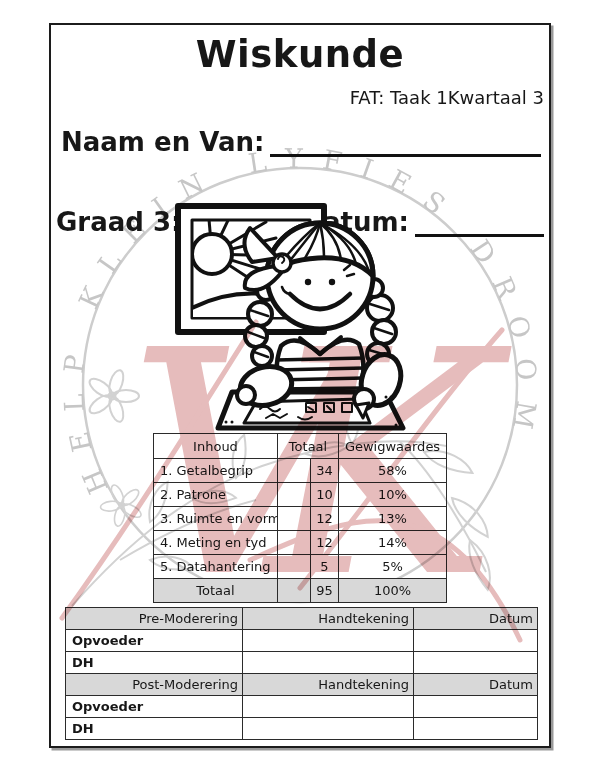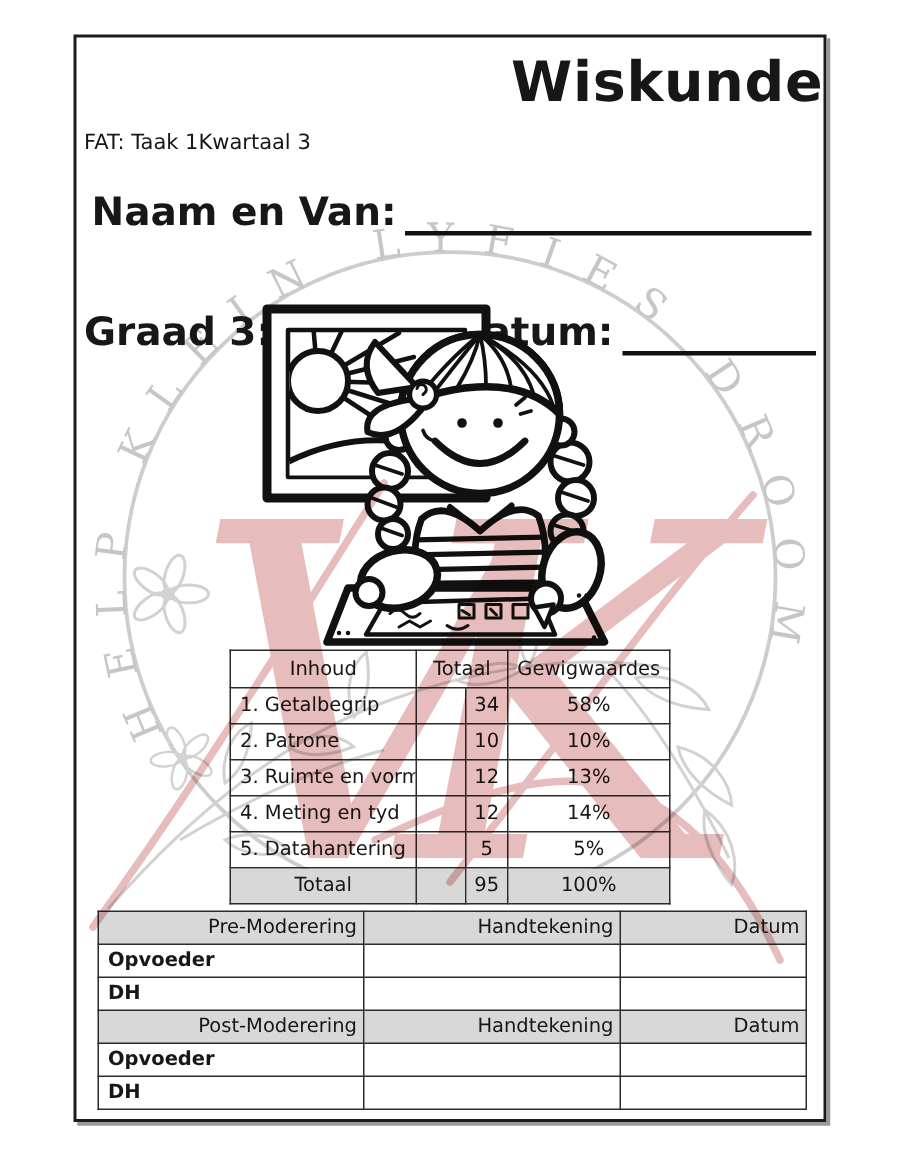--- a/index.html
+++ b/index.html
@@ -11,26 +11,26 @@
   
   .wm-gray{position:absolute;left:0;top:0;width:600px;height:776px;z-index:0;pointer-events:none;}
   
   .frame{
     position:absolute;left:49px;top:23px;width:498px;height:721px;
     border:2px solid var(--border-dark,#1c1c1c);
     box-shadow:2.5px 2.5px 0 rgba(70,70,70,.55);
     z-index:1;background:transparent;
   }
   .title{
-    position:absolute;top:8px;left:0;width:100%;text-align:right;
+    position:absolute;top:8px;left:0;width:100%;text-align:center;
     font-size:37px;font-weight:bold;letter-spacing:.5px;
   }
   .subrow{
     position:absolute;top:62px;left:5px;right:5px;
-    display:flex;justify-content:flex-start;font-size:14px;
+    display:flex;justify-content:flex-end;font-size:18px;
   }
   .fieldrow{position:absolute;display:flex;align-items:flex-end;font-size:26px;font-weight:bold;}
   .row-name{top:102px;left:10px;right:8px;}
   .row-grade{top:146px;left:5px;right:5px;margin-top:36px;}
   .fill-line{border-bottom:3px solid #111;height:24px;}
   .line-flex{flex:1;margin-left:6px;}
   .line-short{width:86px;margin-left:2px;}
   .lbl-date{margin-left:32px;}
   
   .illu{position:absolute;left:97px;top:171px;width:300px;height:240px;z-index:2;}

